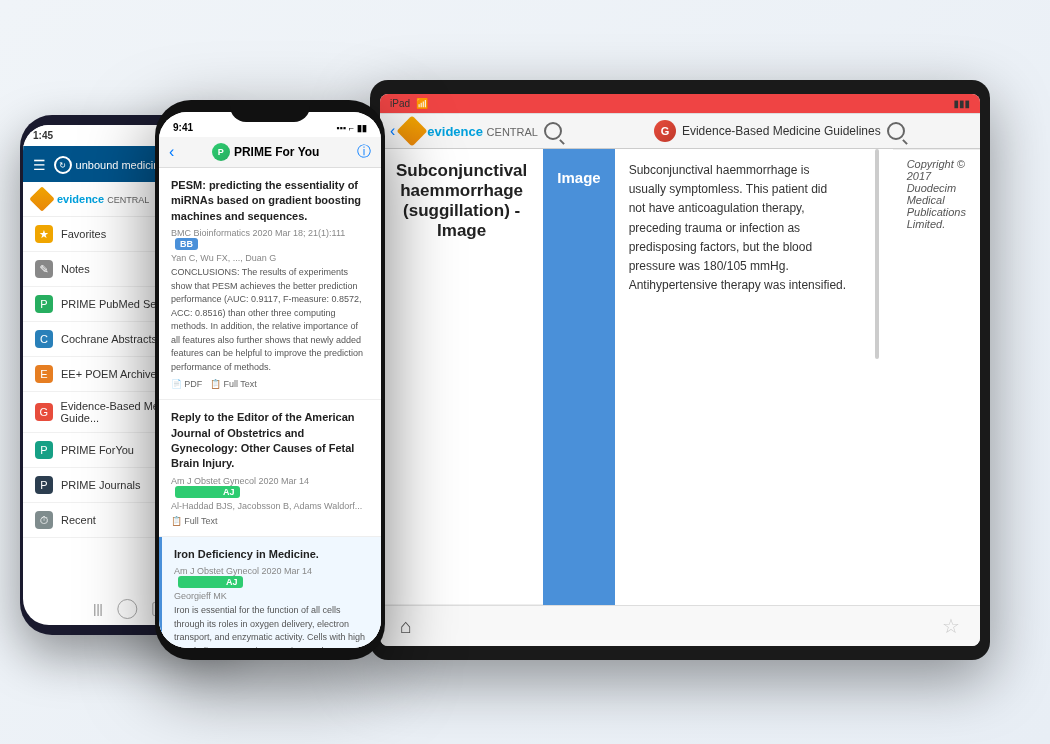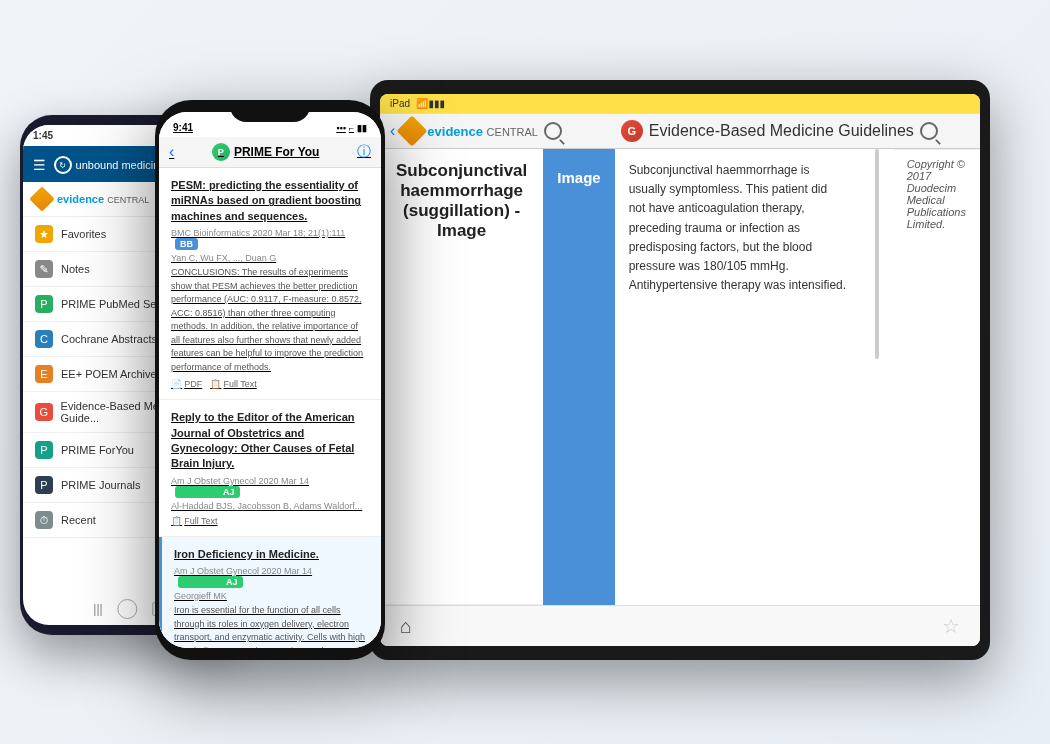--- a/index.html
+++ b/index.html
@@ -31,25 +31,25 @@
     .tablet-screen {
       width: 100%;
       height: 100%;
       background: #fff;
       border-radius: 8px;
       overflow: hidden;
       display: flex;
       flex-direction: column;
     }
     .tablet-status-bar {
-      background: #fde047;
+      background: #ef4444;
       padding: 4px 10px;
       display: flex;
       align-items: center;
-      justify-content: flex-start;
+      justify-content: space-between;
       font-size: 10px;
       color: #333;
       border-bottom: 1px solid #ddd;
     }
     .tablet-status-left {
       display: flex;
       align-items: center;
       gap: 6px;
     }
     .tablet-nav-bar {
@@ -124,21 +124,21 @@
       background: linear-gradient(135deg, #e74c3c, #c0392b);
       border-radius: 50%;
       display: flex;
       align-items: center;
       justify-content: center;
       color: white;
       font-size: 11px;
       font-weight: 700;
     }
     .guidelines-nav-text {
-      font-size: 16px;
+      font-size: 12px;
       color: #333;
     }
     .tablet-content {
       flex: 1;
       overflow: hidden;
       display: flex;
       flex-direction: row;
     }
     .tablet-article-title {
       padding: 12px 16px 8px;
@@ -261,21 +261,20 @@
       width: 230px;
       height: 560px;
       background: #111;
       border-radius: 36px;
       position: absolute;
       left: 155px;
       top: 100px;
       box-shadow: 0 25px 70px rgba(0,0,0,0.5);
       padding: 12px 4px;
       z-index: 3;
-      text-decoration: underline;
     }
     .phone-notch {
       position: absolute;
       top: 0;
       left: 50%;
       transform: translateX(-50%);
       width: 80px;
       height: 22px;
       background: #111;
       border-radius: 0 0 16px 16px;

